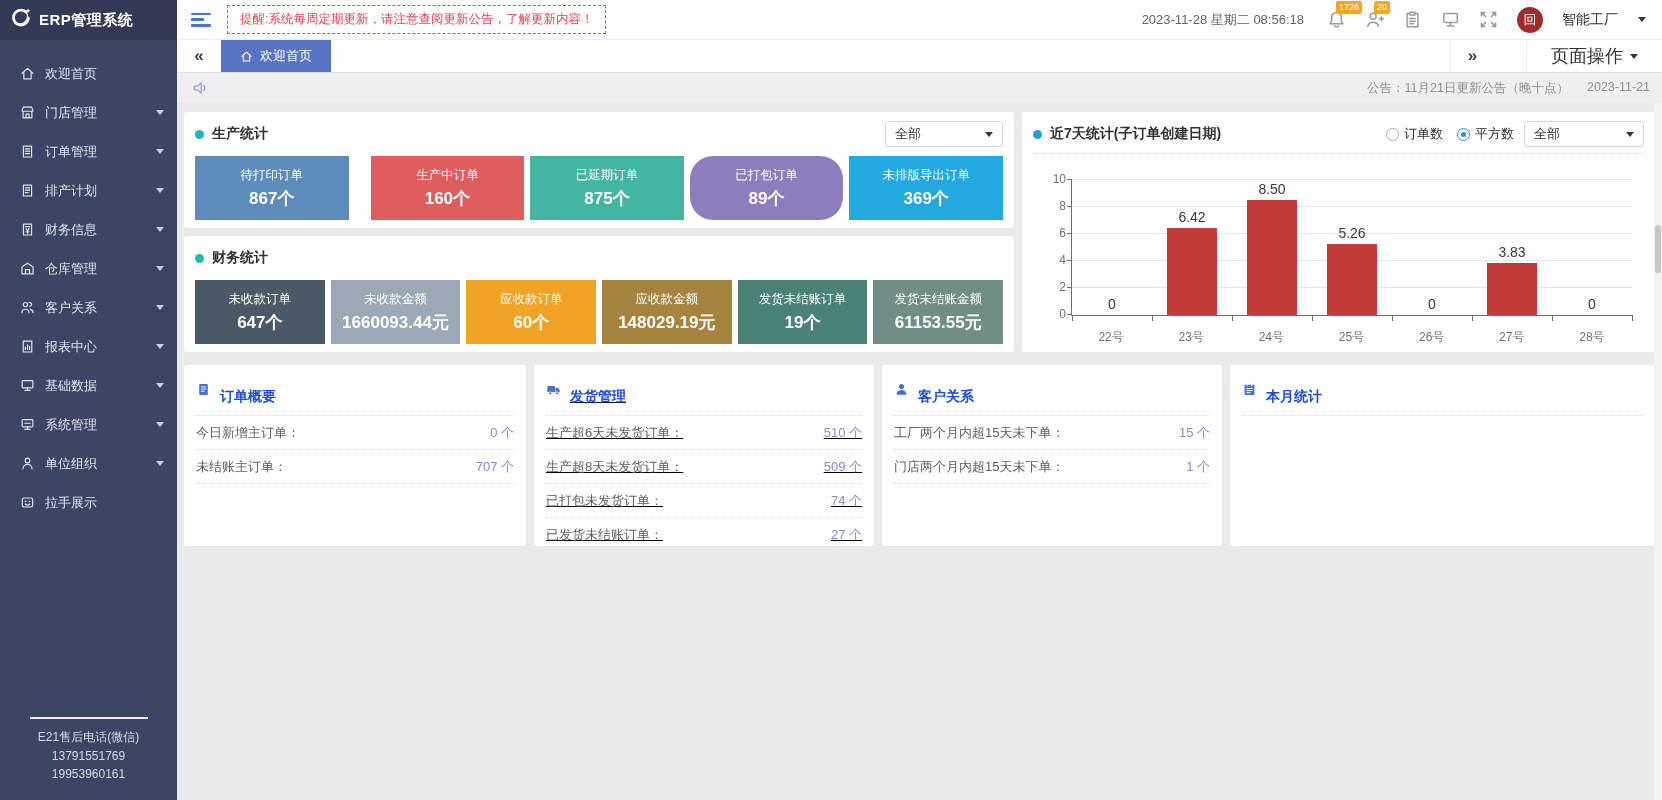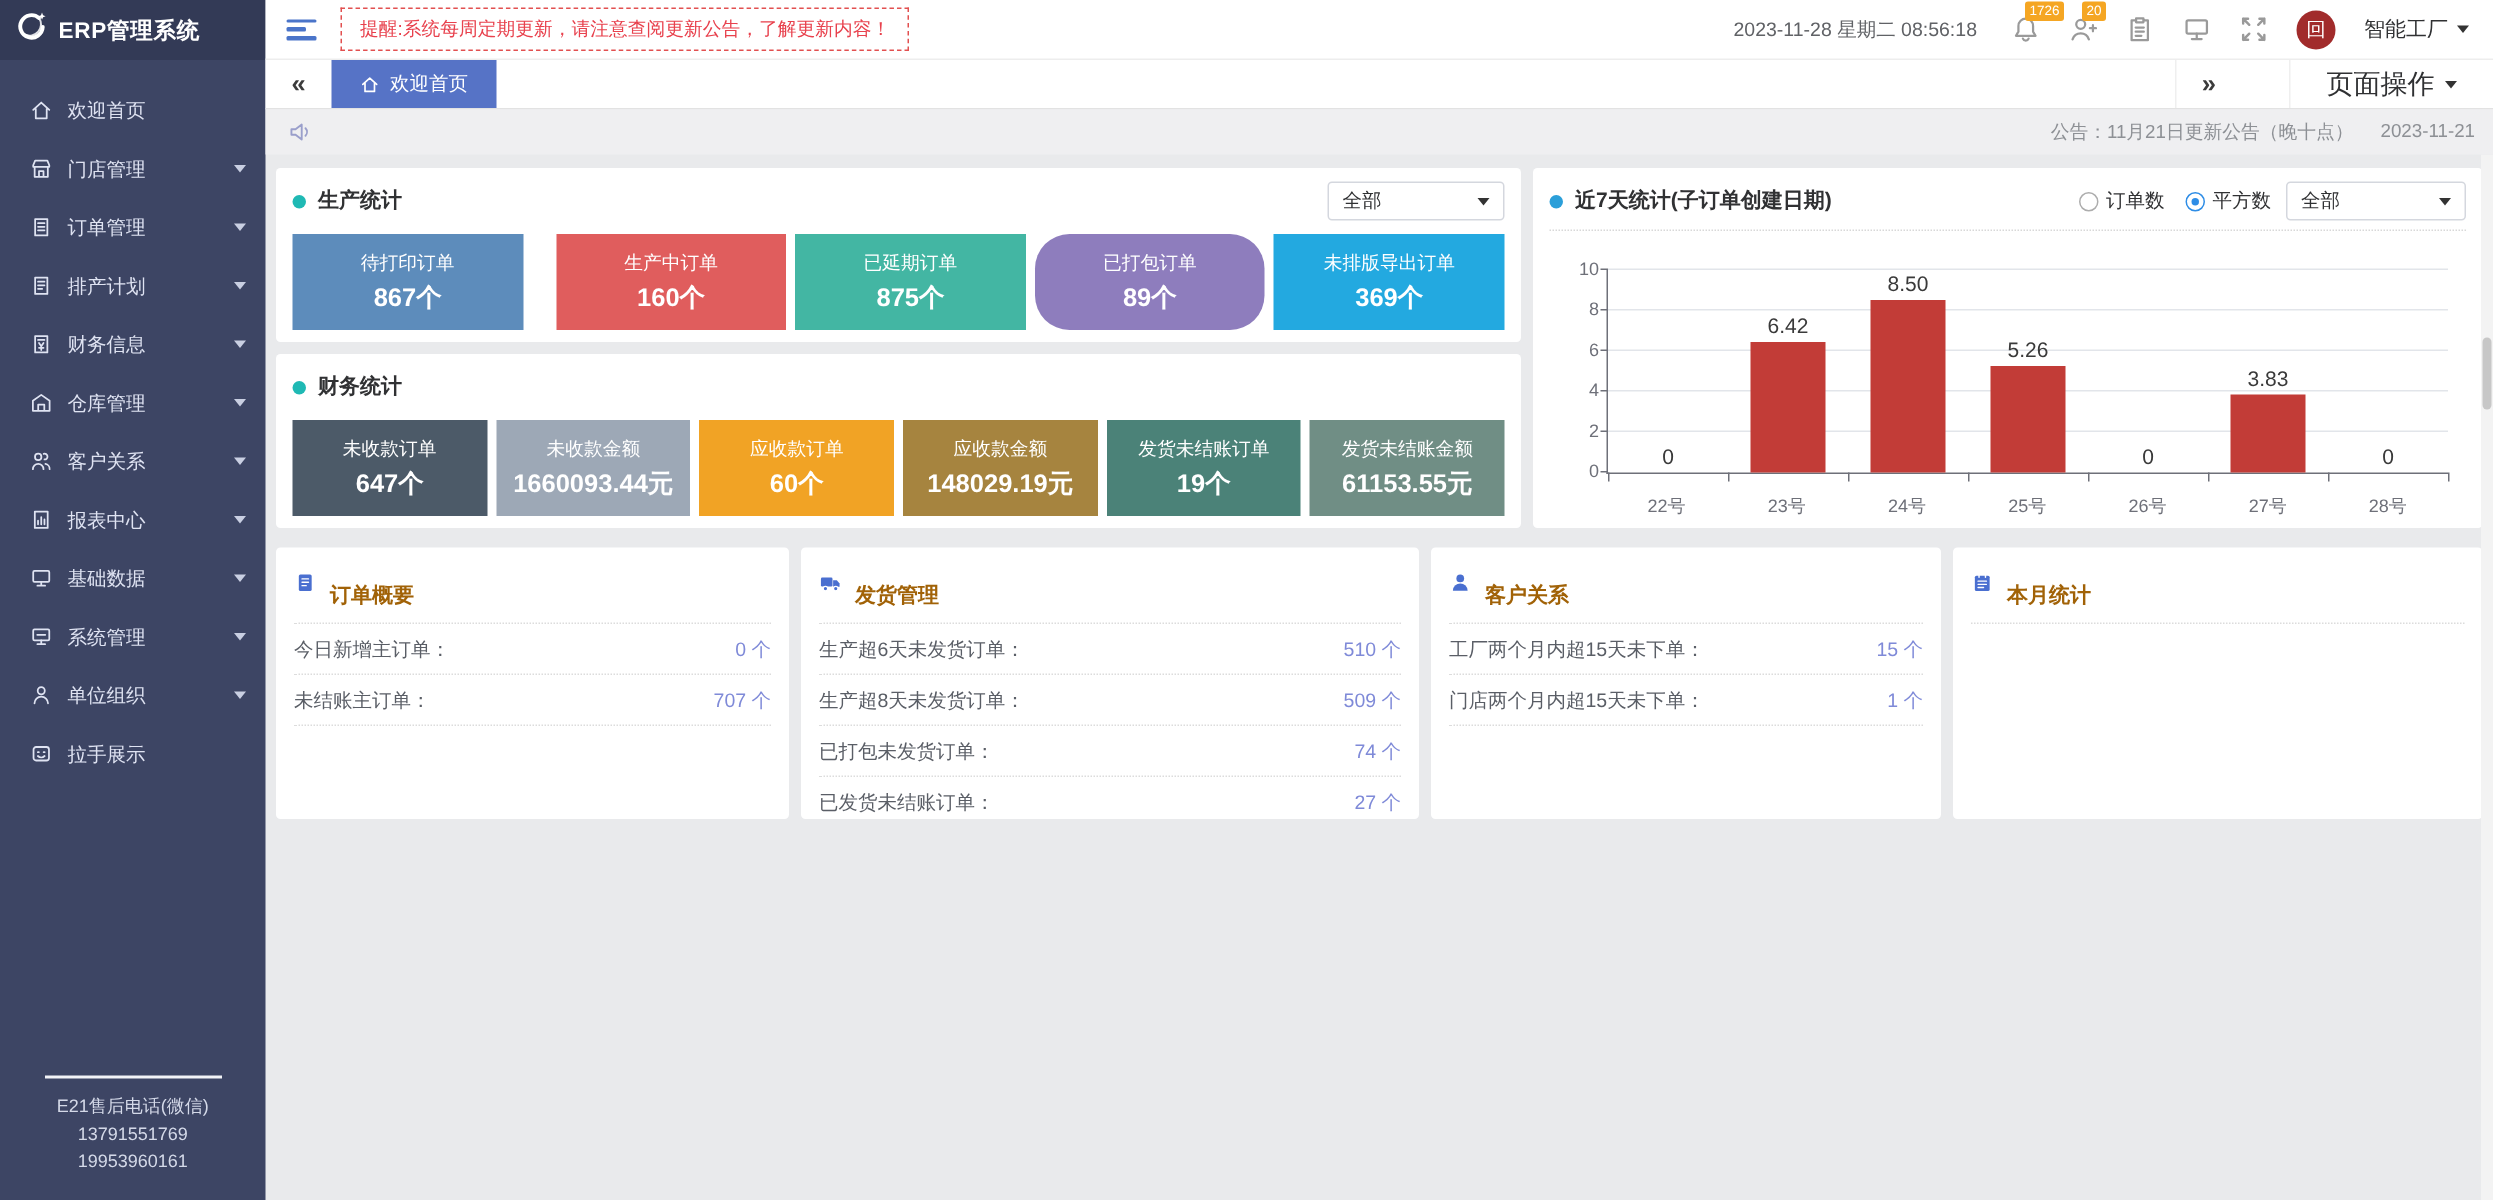--- a/index.html
+++ b/index.html
@@ -29,21 +29,21 @@
   .hamburger { width:20px; height:14px; display:flex; flex-direction:column; justify-content:space-between; cursor:pointer; }
   .hamburger i { display:block; height:2.5px; background:#4a74c9; border-radius:1px; }
   .hamburger i:nth-child(2){ width:65%; }
   .alert-box { border:1px dashed #e25050; color:#e8414d; font-size:12.5px; padding:5px 12px; background:#fff; white-space:nowrap; }
   .top-right { margin-left:auto; display:flex; align-items:center; gap:19px; }
   .datetime { font-size:13px; color:#606266; margin-right:4px; }
   .icon-btn { position:relative; width:19px; height:19px; cursor:pointer; }
   .icon-btn svg { width:19px; height:19px; }
   .badge { position:absolute; top:-9px; left:9px; background:#f5a623; color:#fff; font-size:9px; line-height:1; padding:2px 3px; border-radius:2px; white-space:nowrap; }
   .avatar { width:26px; height:26px; border-radius:50%; background:#a12b2b; color:#fff; display:flex; align-items:center; justify-content:center; font-size:13px; cursor:pointer; flex-shrink:0;}
-  .user-drop { display:flex; align-items:center; gap:6px; font-size:14px; color:#303133; cursor:pointer; }
+  .user-drop { display:flex; align-items:center; gap:20px; font-size:14px; color:#303133; cursor:pointer; }
   .caret-dn { width:0; height:0; border-left:4.5px solid transparent; border-right:4.5px solid transparent; border-top:5.5px solid #333; }
 
   .tabbar { height:33px; background:#fff; border-bottom:1px solid #e2e2e2; display:flex; align-items:stretch; flex-shrink:0;}
   .tab-collapse,.tab-expand { width:44px; display:flex; align-items:center; justify-content:center; font-size:17px; font-weight:bold; color:#3c3c3c; cursor:pointer; }
   .tab { background:#5673c6; color:#fff; display:flex; align-items:center; gap:7px; padding:0 19px; font-size:13px; cursor:pointer; }
   .tab svg { width:13px; height:13px; }
   .tab-right { margin-left:auto; display:flex; align-items:stretch; }
   .tab-expand { border-left:1px solid #efefef; }
   .page-actions { border-left:1px solid #efefef; padding:0 24px; display:flex; align-items:center; gap:7px; font-size:18px; color:#303133; cursor:pointer;margin-left:32px; }
 
@@ -85,21 +85,21 @@
   .bcol { flex:1; position:relative; }
   .bar { position:absolute; bottom:0; left:19%; width:62%; }
   .bar-label { position:absolute; width:100%; text-align:center; font-size:14px; color:#3a3a3a; }
   .xlabels { position:absolute; left:38px; right:12px; bottom:0; height:20px; display:flex; }
   .xl { flex:1; text-align:center; font-size:12px; color:#6e7079; padding-top:7px; }
 
   .row2 { display:flex; gap:8px; height:181px; }
   .info-panel { display:flex; flex-direction:column; overflow:hidden; }
   .info-head { display:flex; align-items:center; gap:9px; padding:11px 12px 9px; }
   .info-head svg { width:15px; height:15px; }
-  .info-title { font-size:14px; font-weight:bold; color:#a16207;margin-top:12px; }
+  .info-title { font-size:14px; font-weight:bold; color:#1d4ed8;margin-top:12px; }
   .info-rows { padding:0 12px; }
   .info-sep { border-top:1px dotted #dcdcdc; margin:0 12px; }
   .info-row { display:flex; align-items:center; height:34px; border-bottom:1px dotted #dcdcdc; font-size:13px; color:#5a5e66; }
   .info-row .rv { margin-left:auto; color:#7f8ad8; cursor:pointer; }
 
   .scroll-track { position:absolute; right:0; top:0; bottom:0; width:8px; background:#f3f3f3; }
   .scroll-thumb { position:absolute; right:1px; top:122px; width:6px; height:48px; background:#c7c7c7; border-radius:3px; cursor:pointer; }
 </style>
 </head>
 <body>
@@ -467,21 +467,21 @@
               <div class="info-row">
                 <span>今日新增主订单：</span>
                 <span class="rv">0 个</span>
               </div>
               <div class="info-row">
                 <span>未结账主订单：</span>
                 <span class="rv">707 个</span>
               </div>
             </div>
           </div>
-          <div class="panel info-panel" style="width: 412px; flex-shrink: 0;">
+          <div class="panel info-panel" style="width: 340px; flex-shrink: 0; text-decoration: underline;">
             <div class="info-head">
               <span><svg viewBox="0 0 14 14" fill="none">
                   <rect x="1.2" y="3.8" width="7.2" height="5.6" rx="0.8" fill="#4a6fd0"></rect>
                   <path d="M8.8 5.4h2.3l1.7 2.1v2H8.8Z" fill="#4a6fd0"></path>
                   <circle cx="4" cy="10.6" r="1.4" fill="#4a6fd0" stroke="#fff" stroke-width="0.8"></circle>
                   <circle cx="10.4" cy="10.6" r="1.4" fill="#4a6fd0" stroke="#fff" stroke-width="0.8"></circle>
                 </svg></span>
               <span class="info-title">发货管理</span>
             </div>
             <div class="info-sep"></div>

